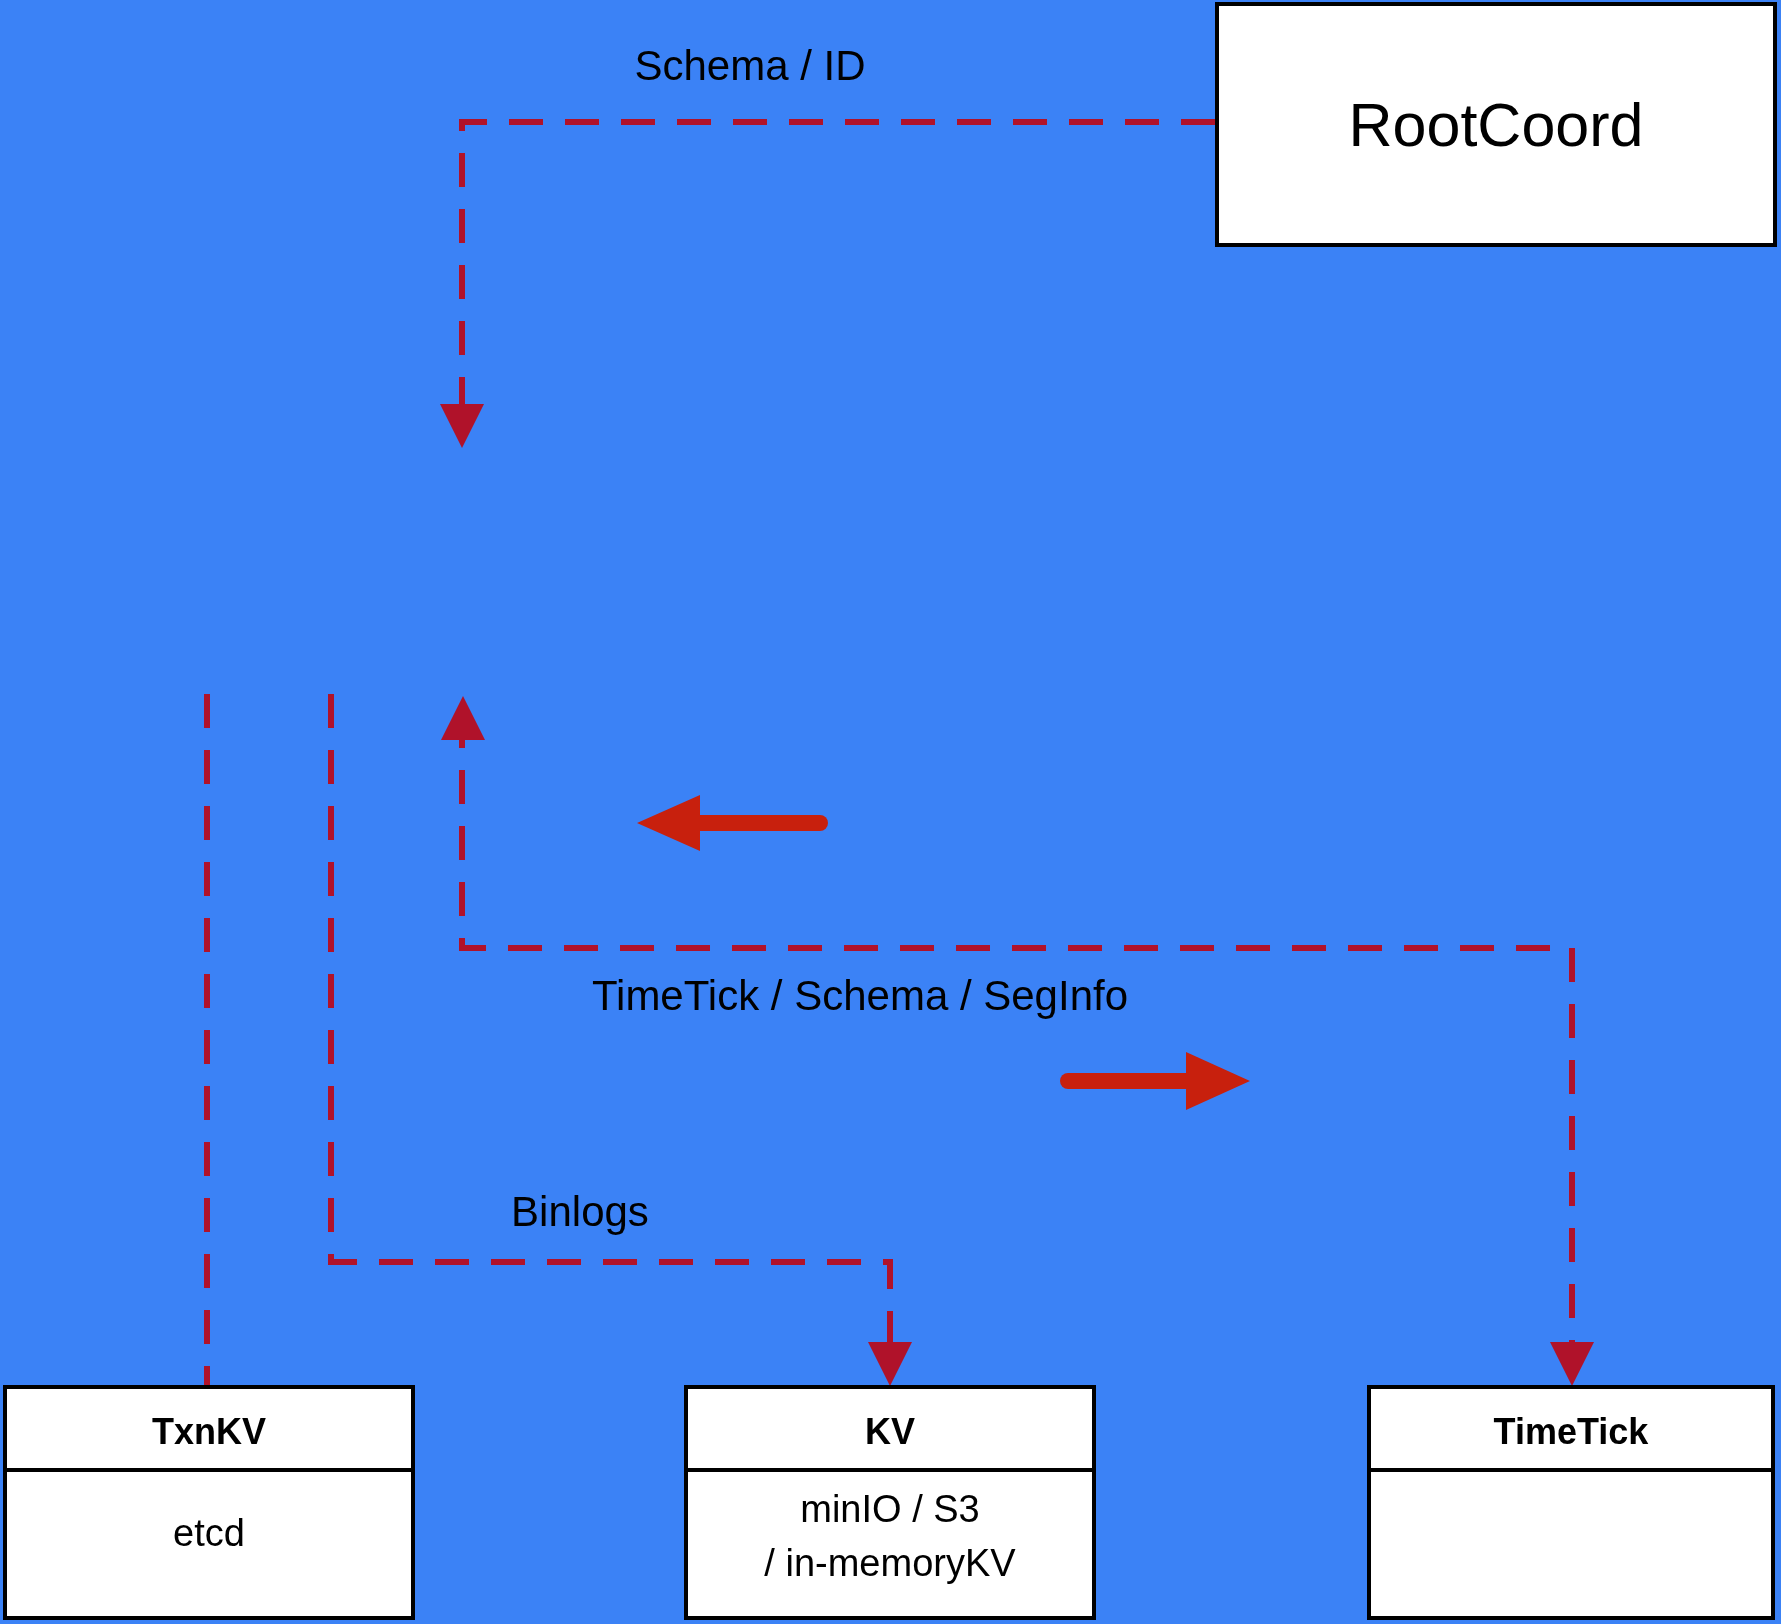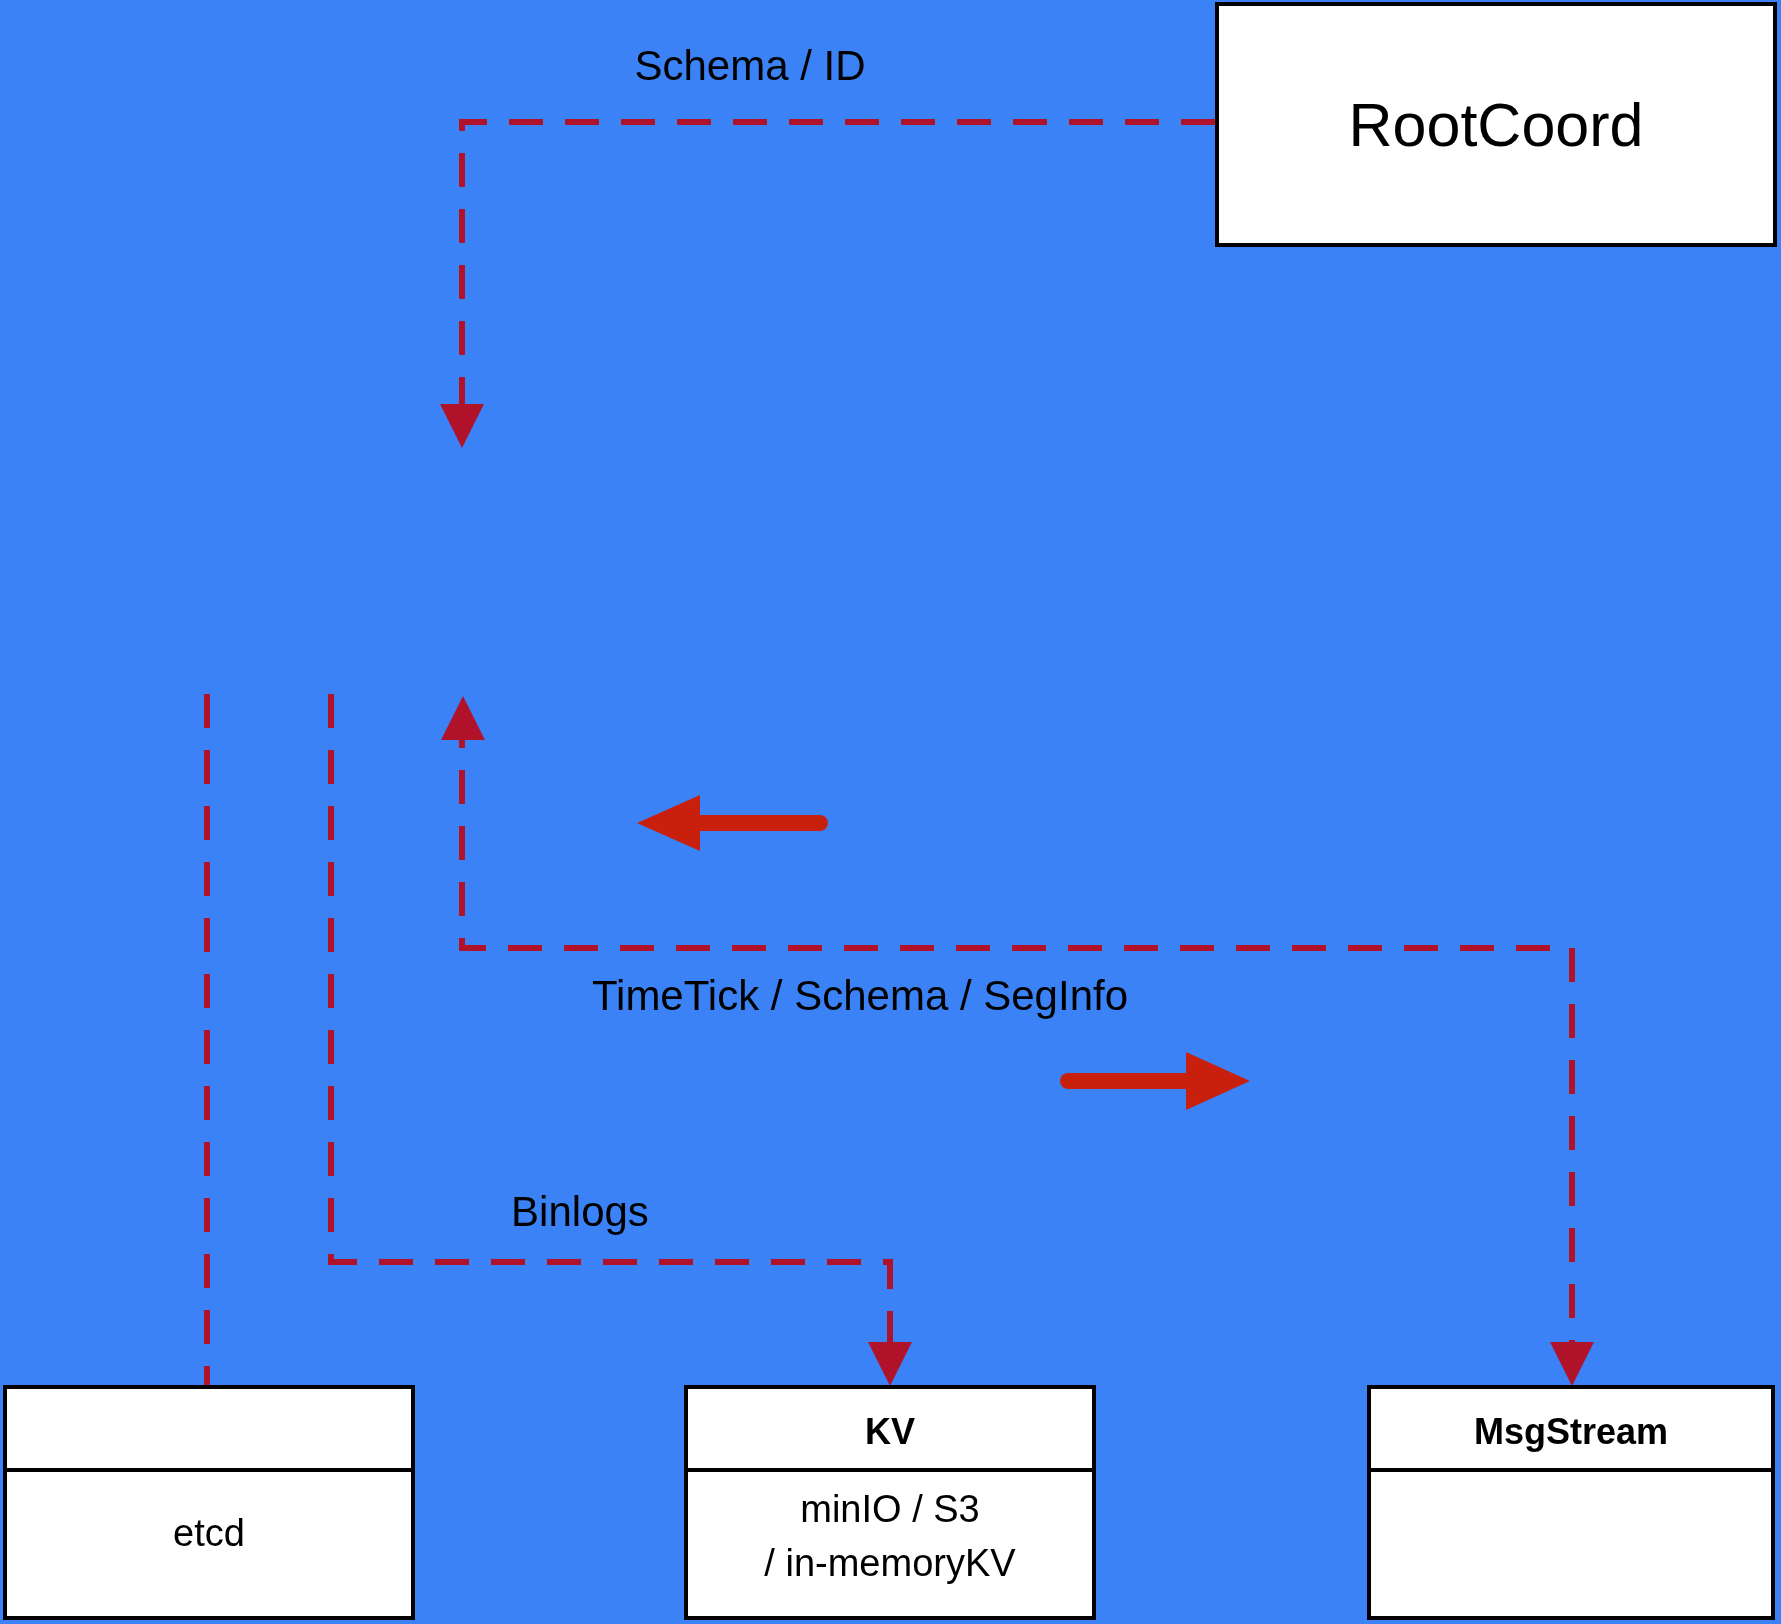--- a/index.html
+++ b/index.html
@@ -129,29 +129,30 @@
   <div class="edge-label" style="left:440px; top:972px; width:840px;">TimeTick / Schema / SegInfo</div>
 
   <div class="edge-label" style="left:380px; top:1188px; width:400px;">Binlogs</div>
 
   <div class="node black" style="left:1215px; top:2px; width:562px; height:245px;">
     <div class="node-label title-black" style="top:84px;">RootCoord</div>
   </div>
 
 
   <div class="node black" style="left:3px; top:1385px; width:412px; height:235px;">
+    <div class="node-label hdr" style="top:22px;">TxnKV</div>
     <div class="divider" style="top:79px;"></div>
     <div class="node-label body-text" style="top:118px;">etcd</div>
   </div>
 
   <div class="node black" style="left:684px; top:1385px; width:412px; height:235px;">
     <div class="node-label hdr" style="top:22px;">KV</div>
     <div class="divider" style="top:79px;"></div>
     <div class="node-label body-text" style="top:94px;">minIO / S3</div>
     <div class="node-label body-text" style="top:148px;">/ in-memoryKV</div>
   </div>
 
   <div class="node black" style="left:1367px; top:1385px; width:408px; height:235px;">
-    <div class="node-label hdr" style="top:22px;">MsgStream</div>
+    <div class="node-label hdr" style="top:22px;">TimeTick</div>
     <div class="divider" style="top:79px;"></div>
   </div>
 
 </div>
 
 </body></html>

